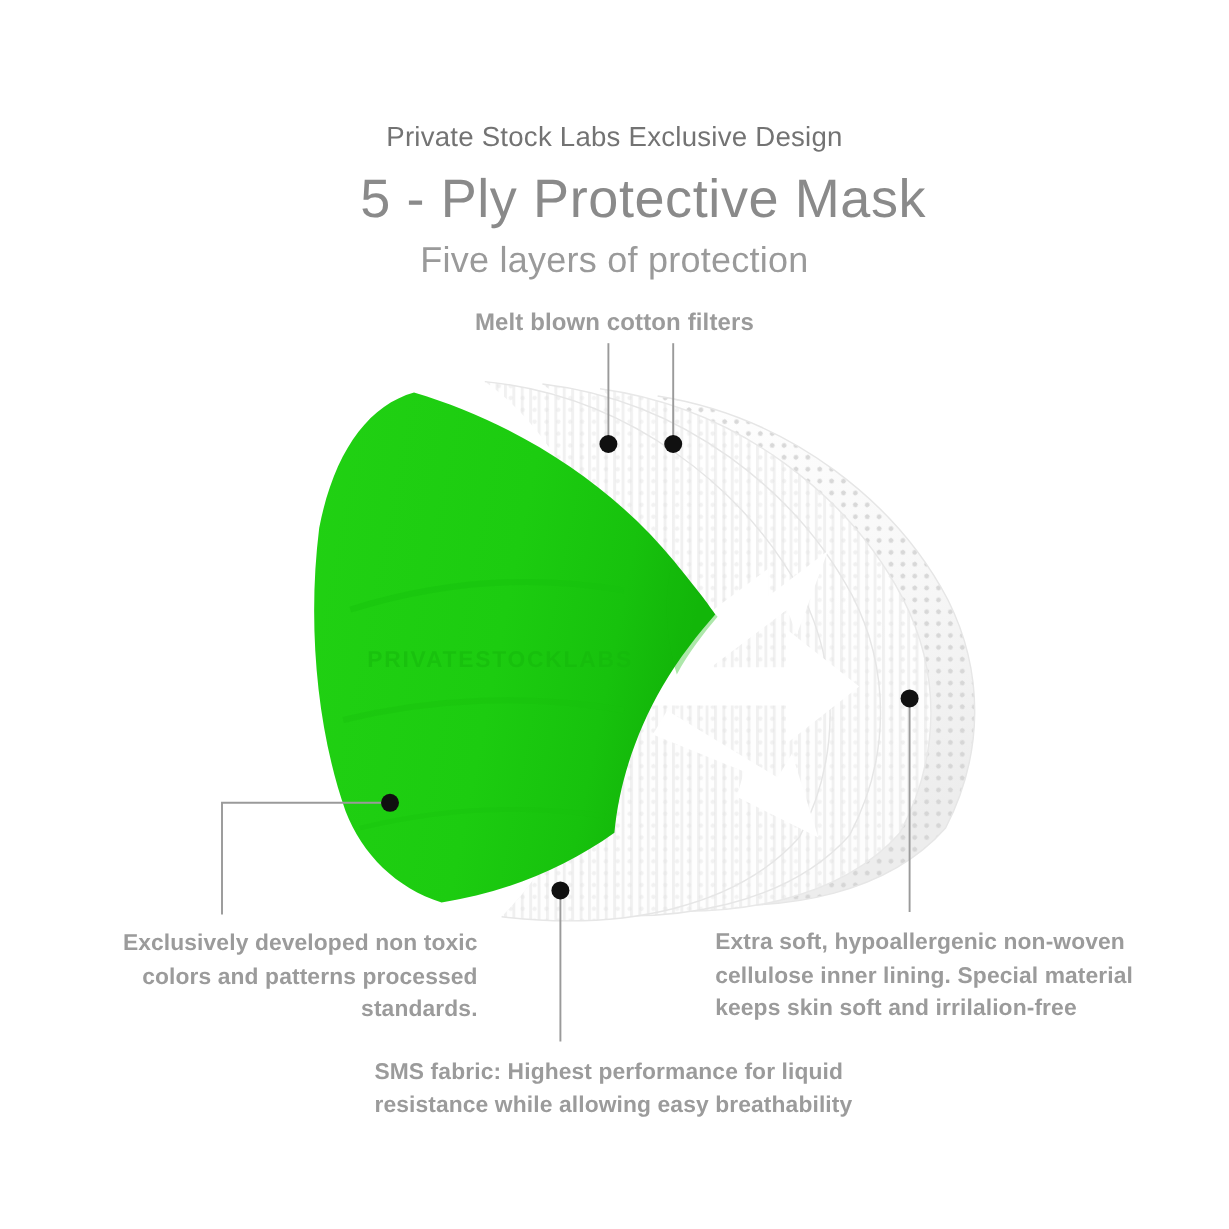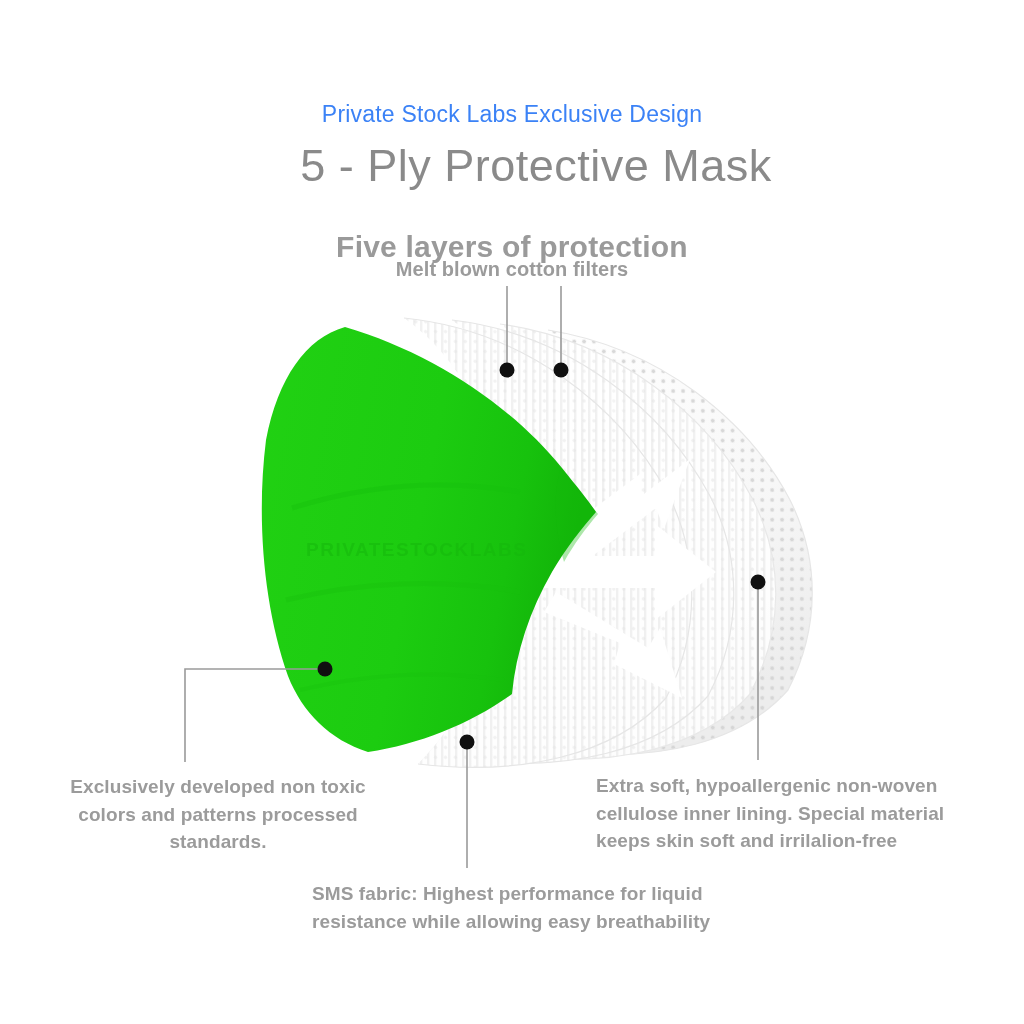--- a/index.html
+++ b/index.html
@@ -22,21 +22,21 @@
   
   .eyebrow {
     position: absolute;
     left: 0;
     top: 101px;
     width: 1024px;
     text-align: center;
     font-size: 23px;
     font-weight: 300;
     letter-spacing: 0.2px;
-    color: #3b82f6;
+    color: #737373;
     white-space: nowrap;
   }
   .headline {
     position: absolute;
     left: 0;
     top: 140px;
     width: 1024px;
     text-align: center;
     font-size: 45px;
     font-weight: 300;
@@ -45,25 +45,24 @@
     white-space: nowrap;
     padding-left: 24px;
   }
   .subhead {
     position: absolute;
     left: 0;
     top: 201px;
     width: 1024px;
     text-align: center;
     font-size: 30px;
-    font-weight: 700;
+    font-weight: 400;
     letter-spacing: 0.2px;
     color: #9a9a9a;
     white-space: nowrap;
-    margin-top: 29px;
   }
 
   
   .callout {
     position: absolute;
     font-size: 19px;
     font-weight: 700;
     line-height: 1.45;
     color: #9b9b9b;
     letter-spacing: 0.1px;
@@ -73,21 +72,21 @@
     top: 255px;
     width: 1024px;
     text-align: center;
     font-size: 20px;
     white-space: nowrap;
   }
   .callout-left {
     left: 38px;
     top: 773px;
     width: 360px;
-    text-align: center;
+    text-align: right;
   }
   .callout-bottom {
     left: 312px;
     top: 880px;
     width: 470px;
     text-align: left;
   }
   .callout-right {
     left: 596px;
     top: 772px;

